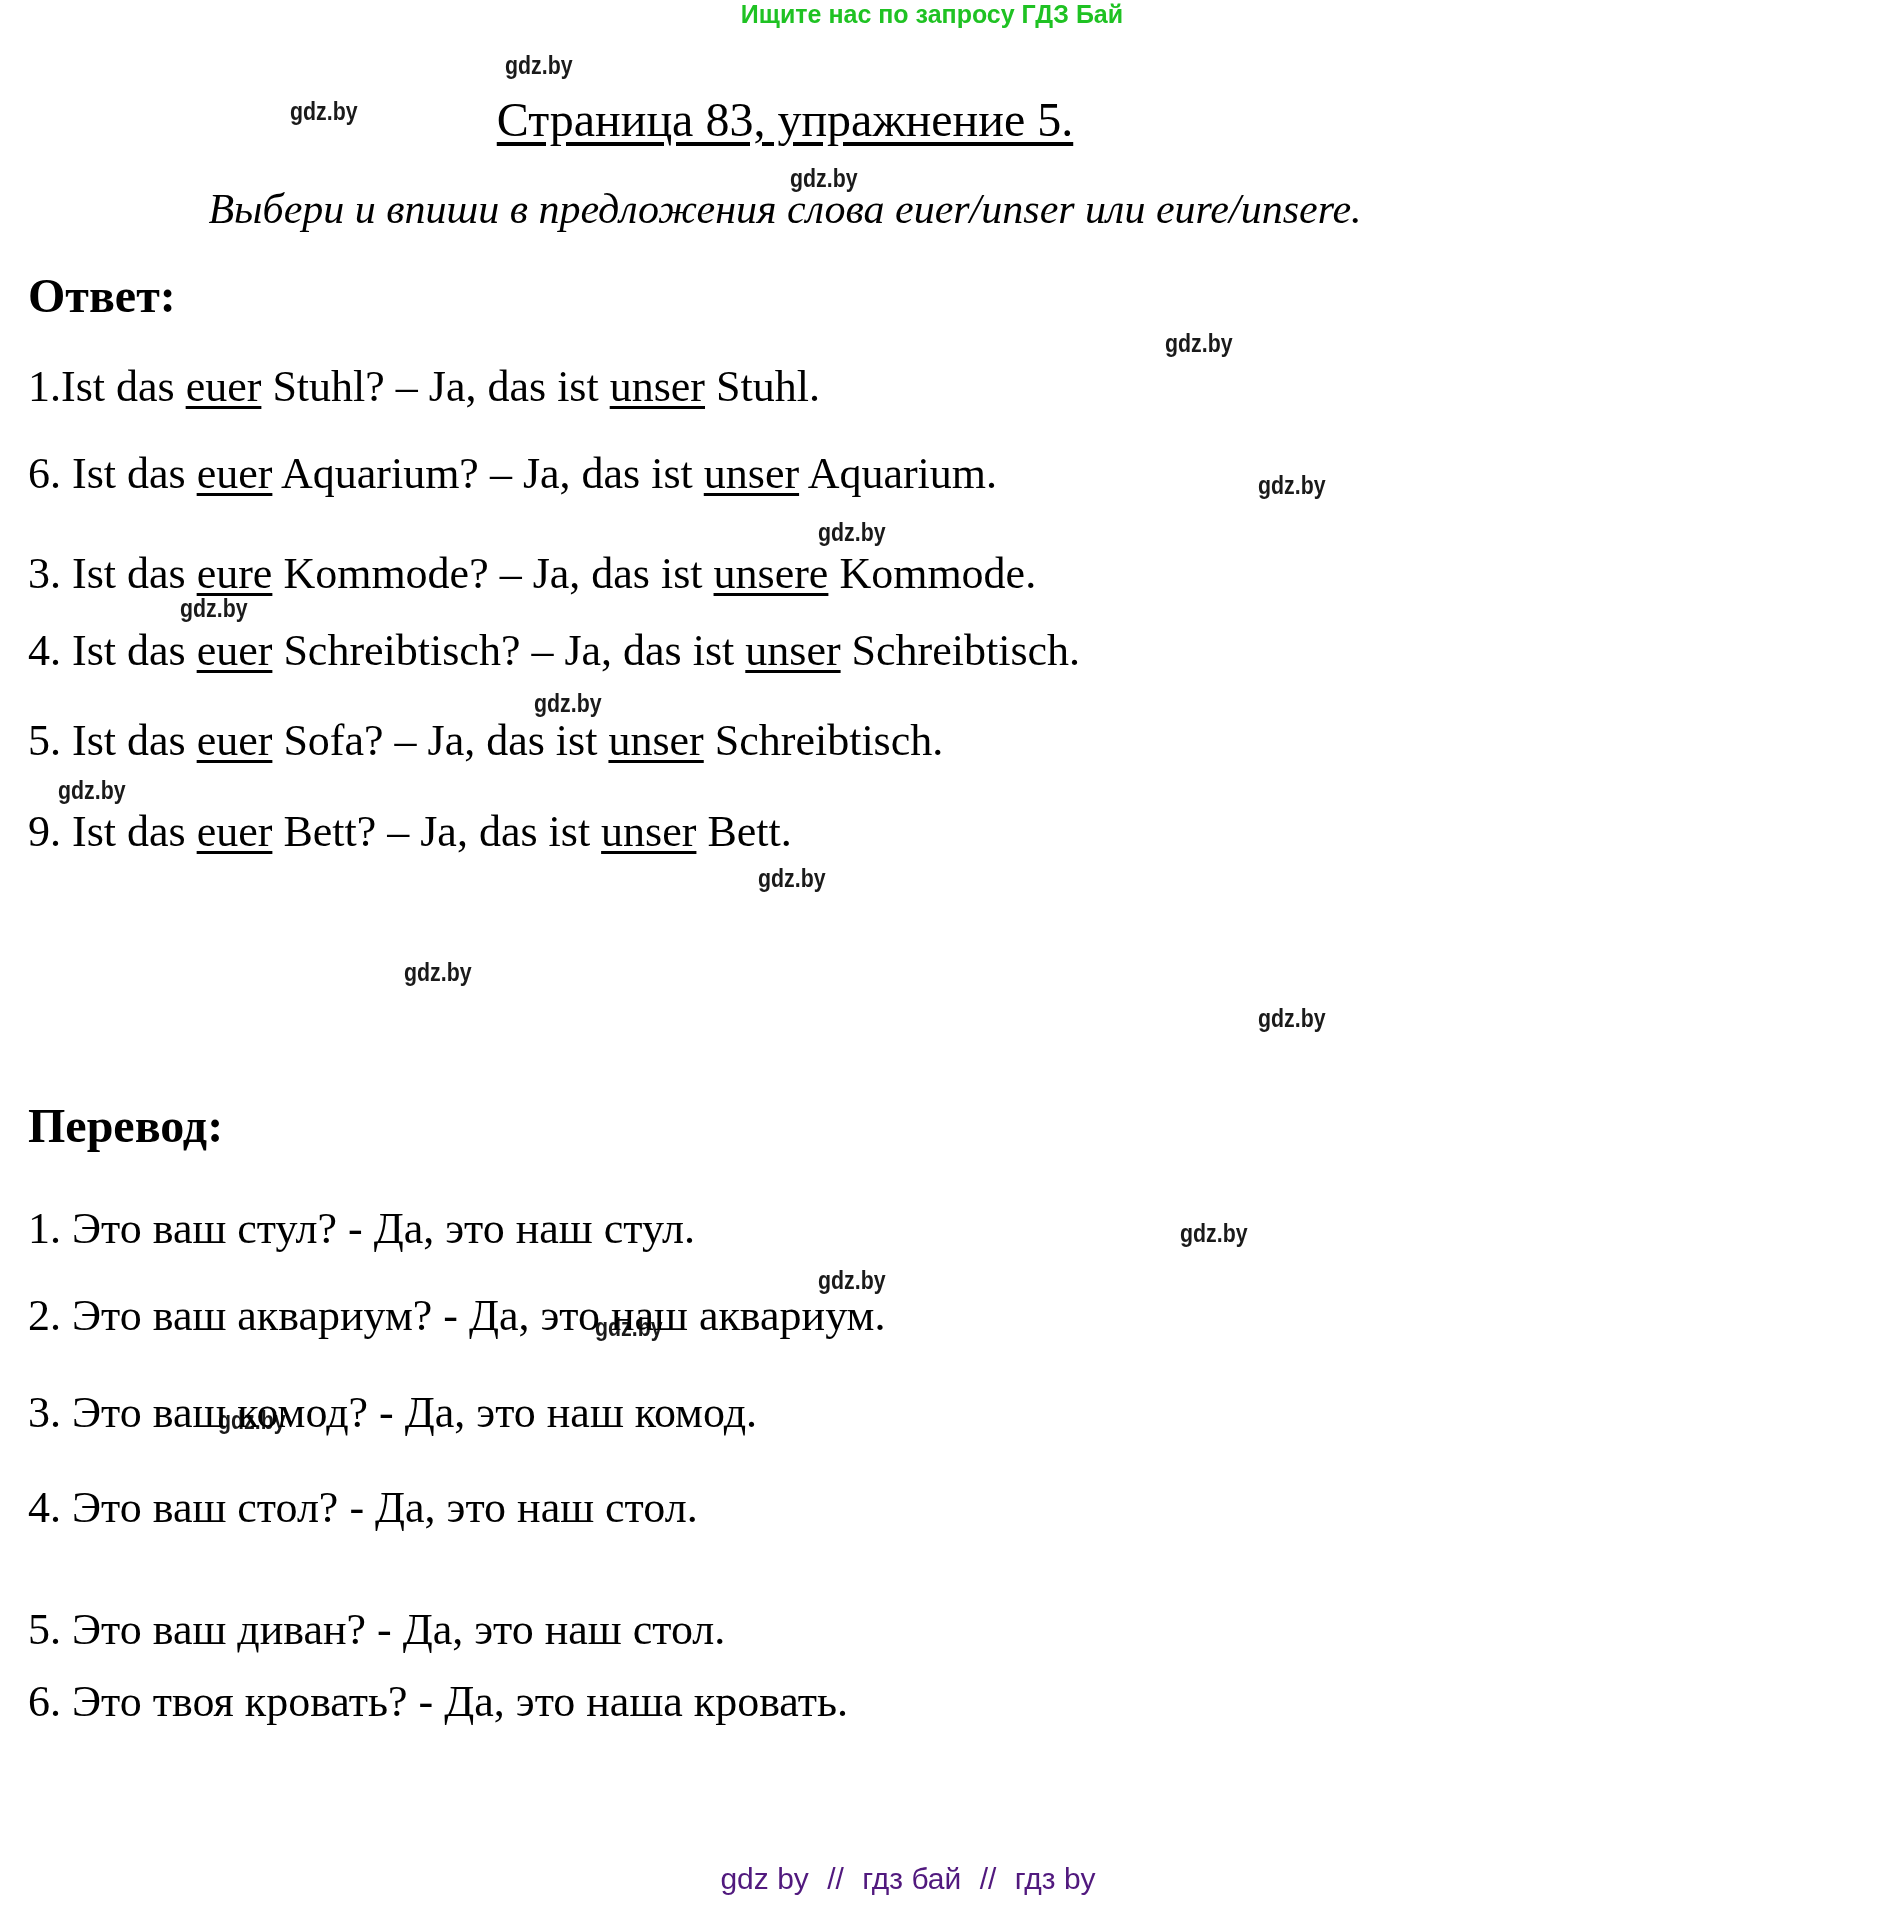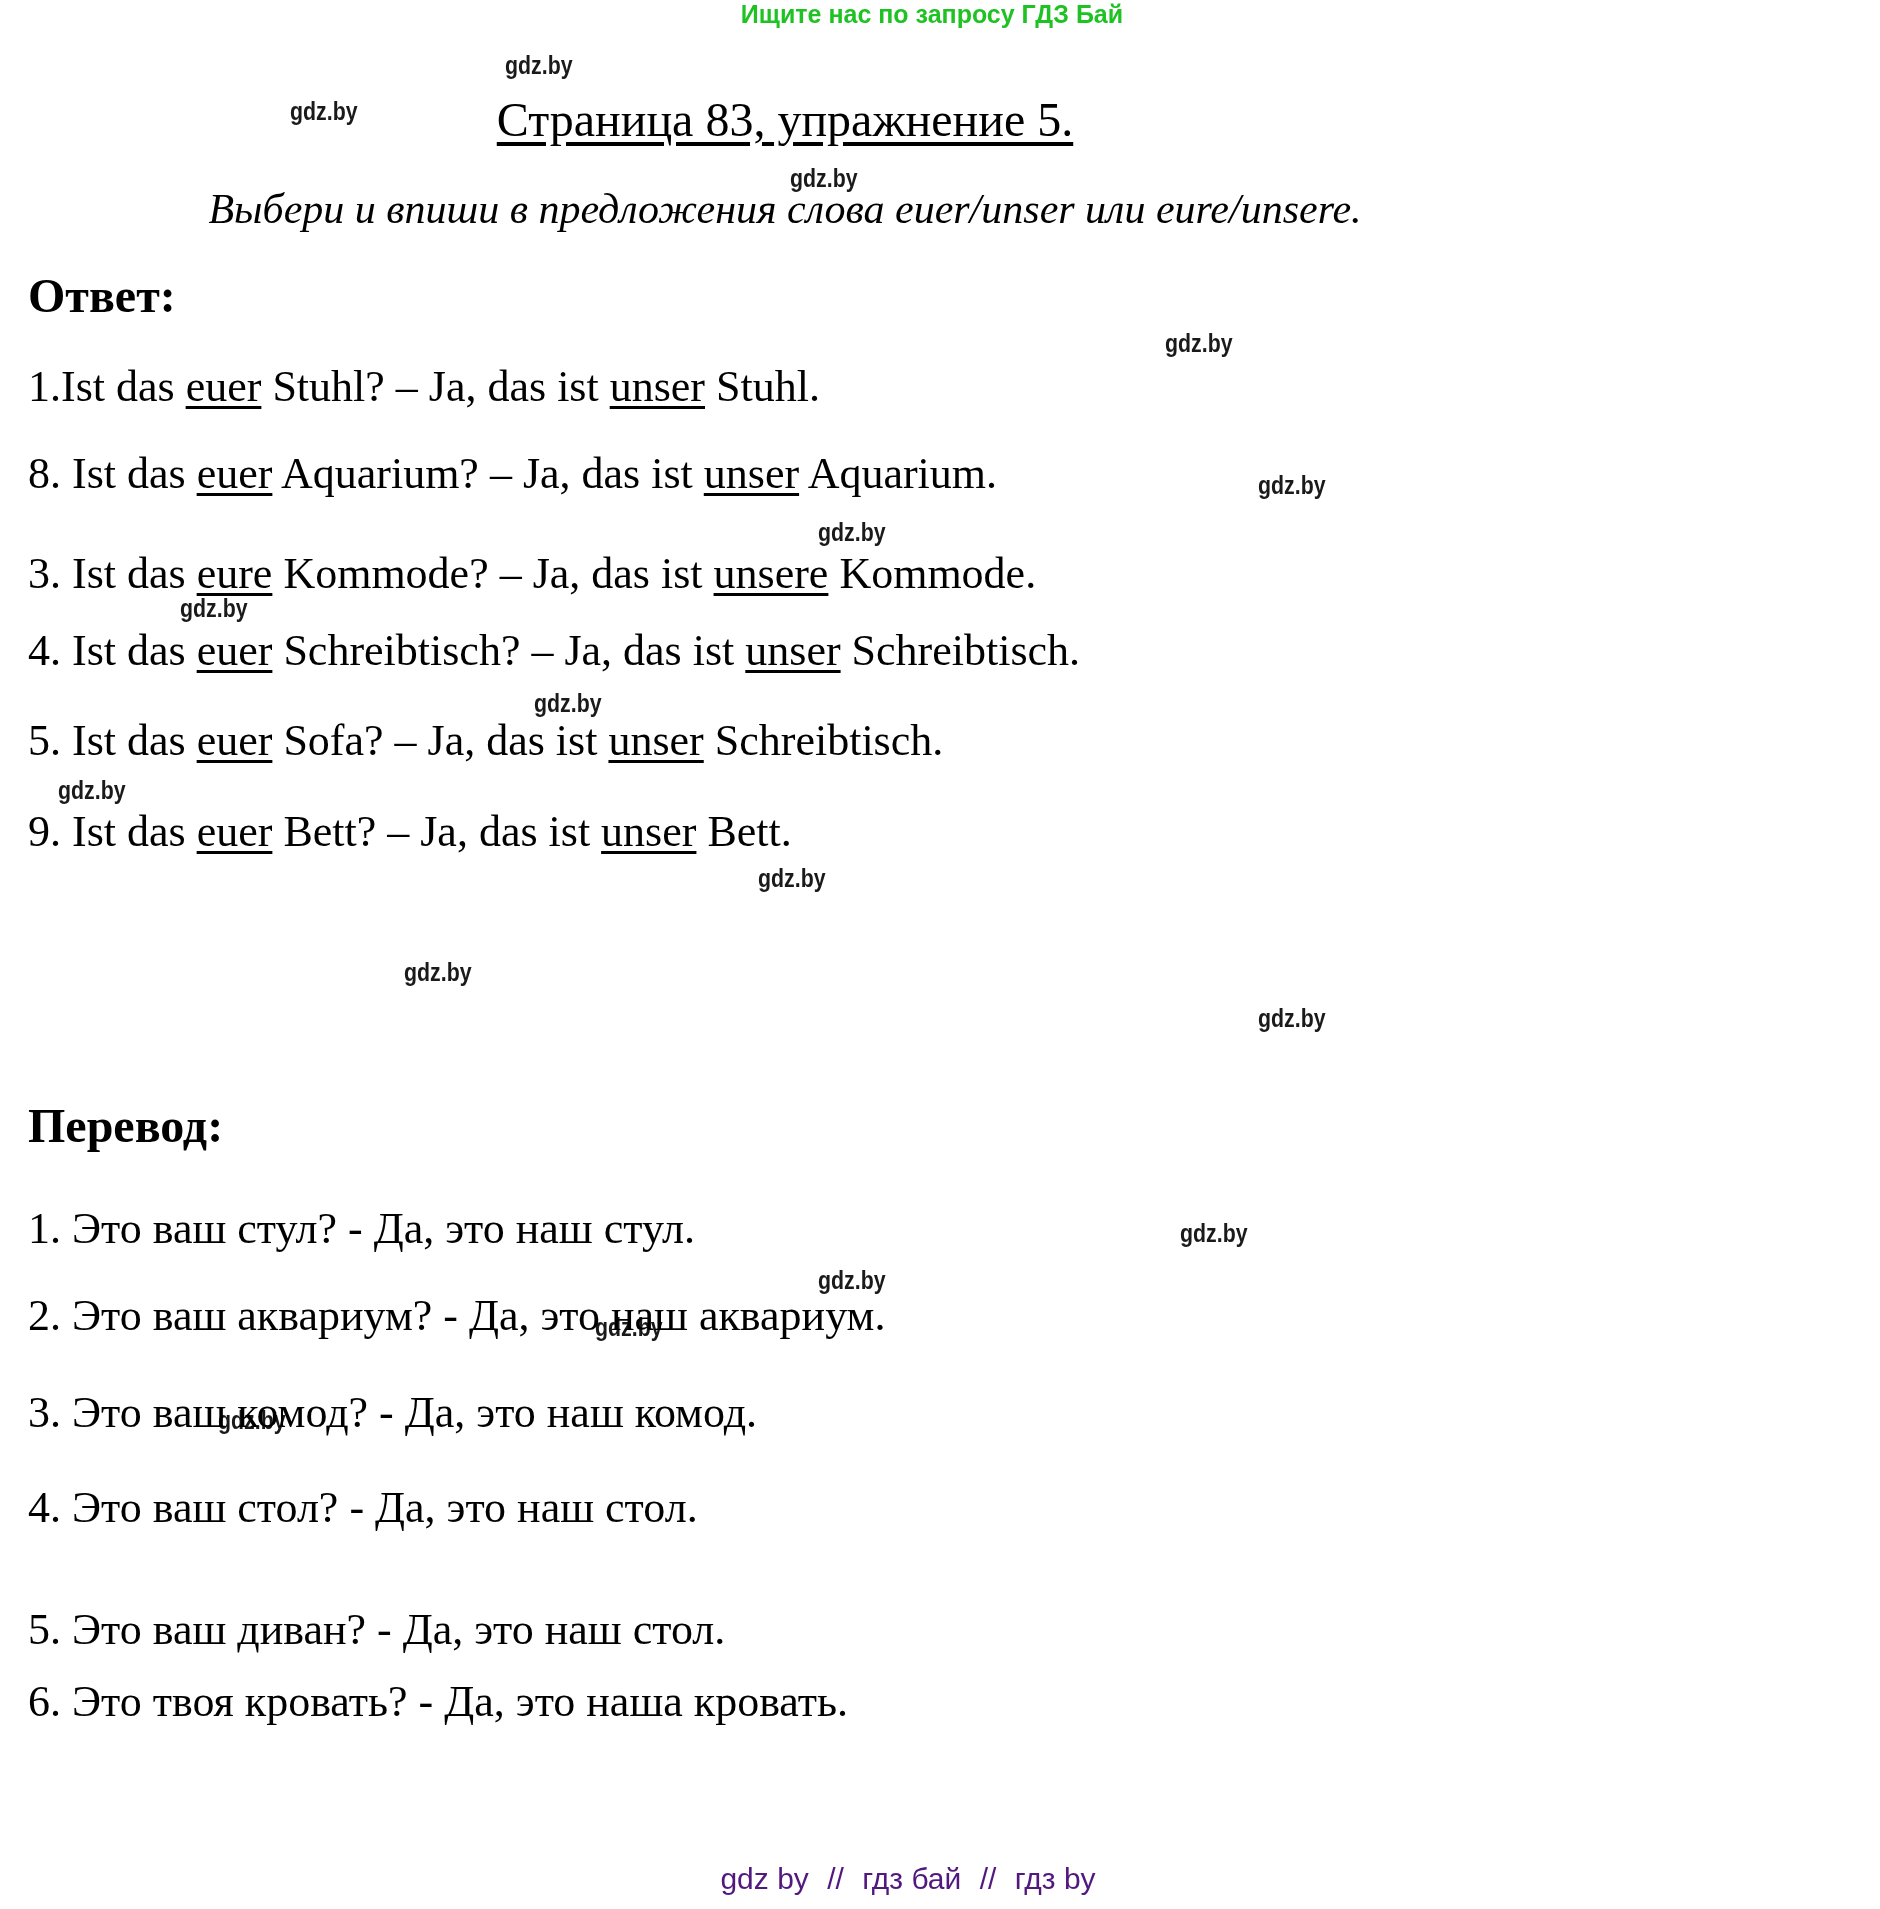--- a/index.html
+++ b/index.html
@@ -140,21 +140,21 @@
   <div class="title">
     <u>Страница 83, упражнение 5.</u>
   </div>
 
   <div class="instruction">Выбери и впиши в предложения слова euer/unser  или eure/unsere.</div>
 
   <div class="section-head" id="answer-head">Ответ:</div>
 
   <div id="answer-lines">
       <div class="line" style="top: 361px;"><span>1.Ist das </span><u>euer</u><span> Stuhl? – Ja, das ist </span><u>unser</u><span> Stuhl.</span></div>
-      <div class="line" style="top: 448px;"><span>8. Ist das </span><u>euer</u><span> Aquarium? – Ja, das ist </span><u>unser</u><span> Aquarium.</span></div>
+      <div class="line" style="top: 448px;"><span>6. Ist das </span><u>euer</u><span> Aquarium? – Ja, das ist </span><u>unser</u><span> Aquarium.</span></div>
       <div class="line" style="top: 548px;"><span>3. Ist das </span><u>eure</u><span> Kommode? – Ja, das ist </span><u>unsere</u><span> Kommode.</span></div>
       <div class="line" style="top: 625px;"><span>4. Ist das </span><u>euer</u><span> Schreibtisch? – Ja, das ist </span><u>unser</u><span> Schreibtisch.</span></div>
       <div class="line" style="top: 715px;"><span>5. Ist das </span><u>euer</u><span> Sofa? – Ja, das ist </span><u>unser</u><span> Schreibtisch.</span></div>
       <div class="line" style="top: 806px;"><span>9. Ist das </span><u>euer</u><span> Bett? – Ja, das ist </span><u>unser</u><span> Bett.</span></div>
     </div>
 
   <div class="section-head" id="translation-head">Перевод:</div>
 
   <div id="translation-lines">
       <div class="line" style="top: 1190px; margin-top: 13px;">1. Это ваш стул? - Да, это наш стул.</div>

